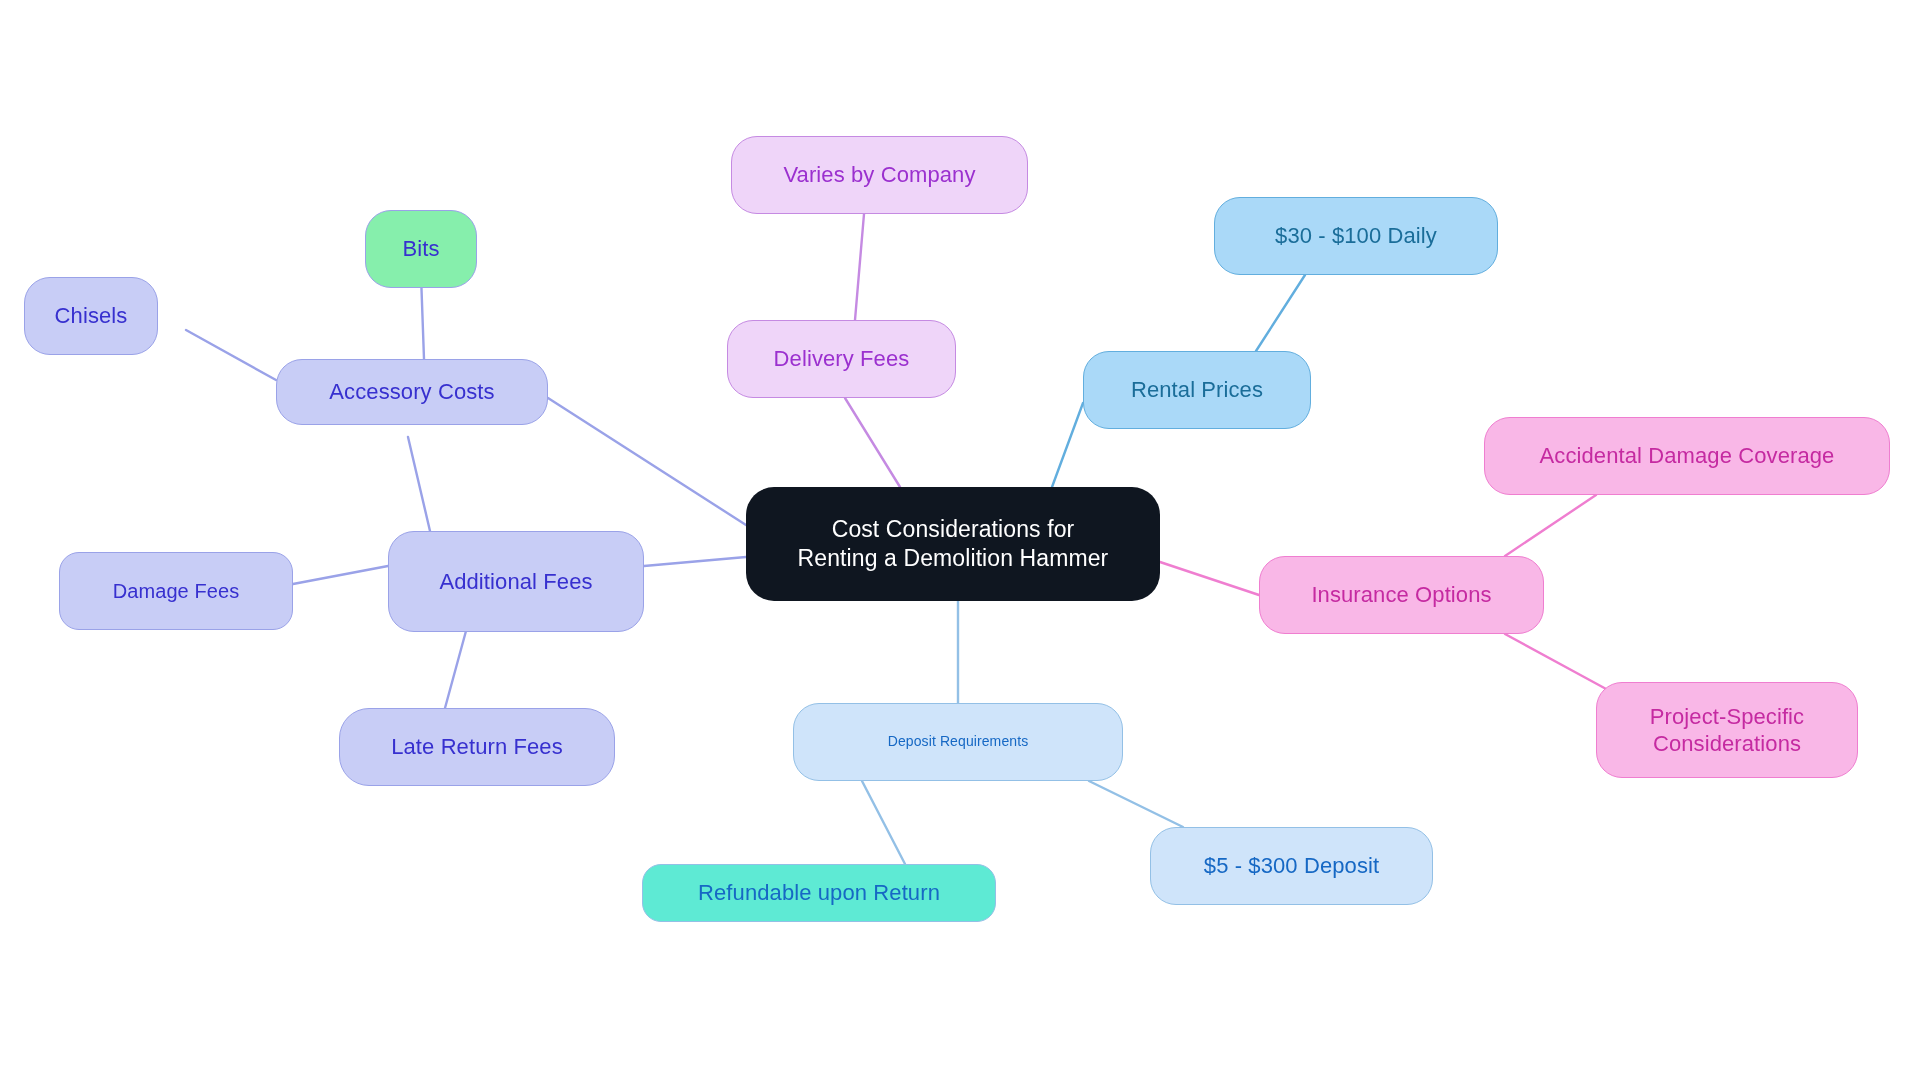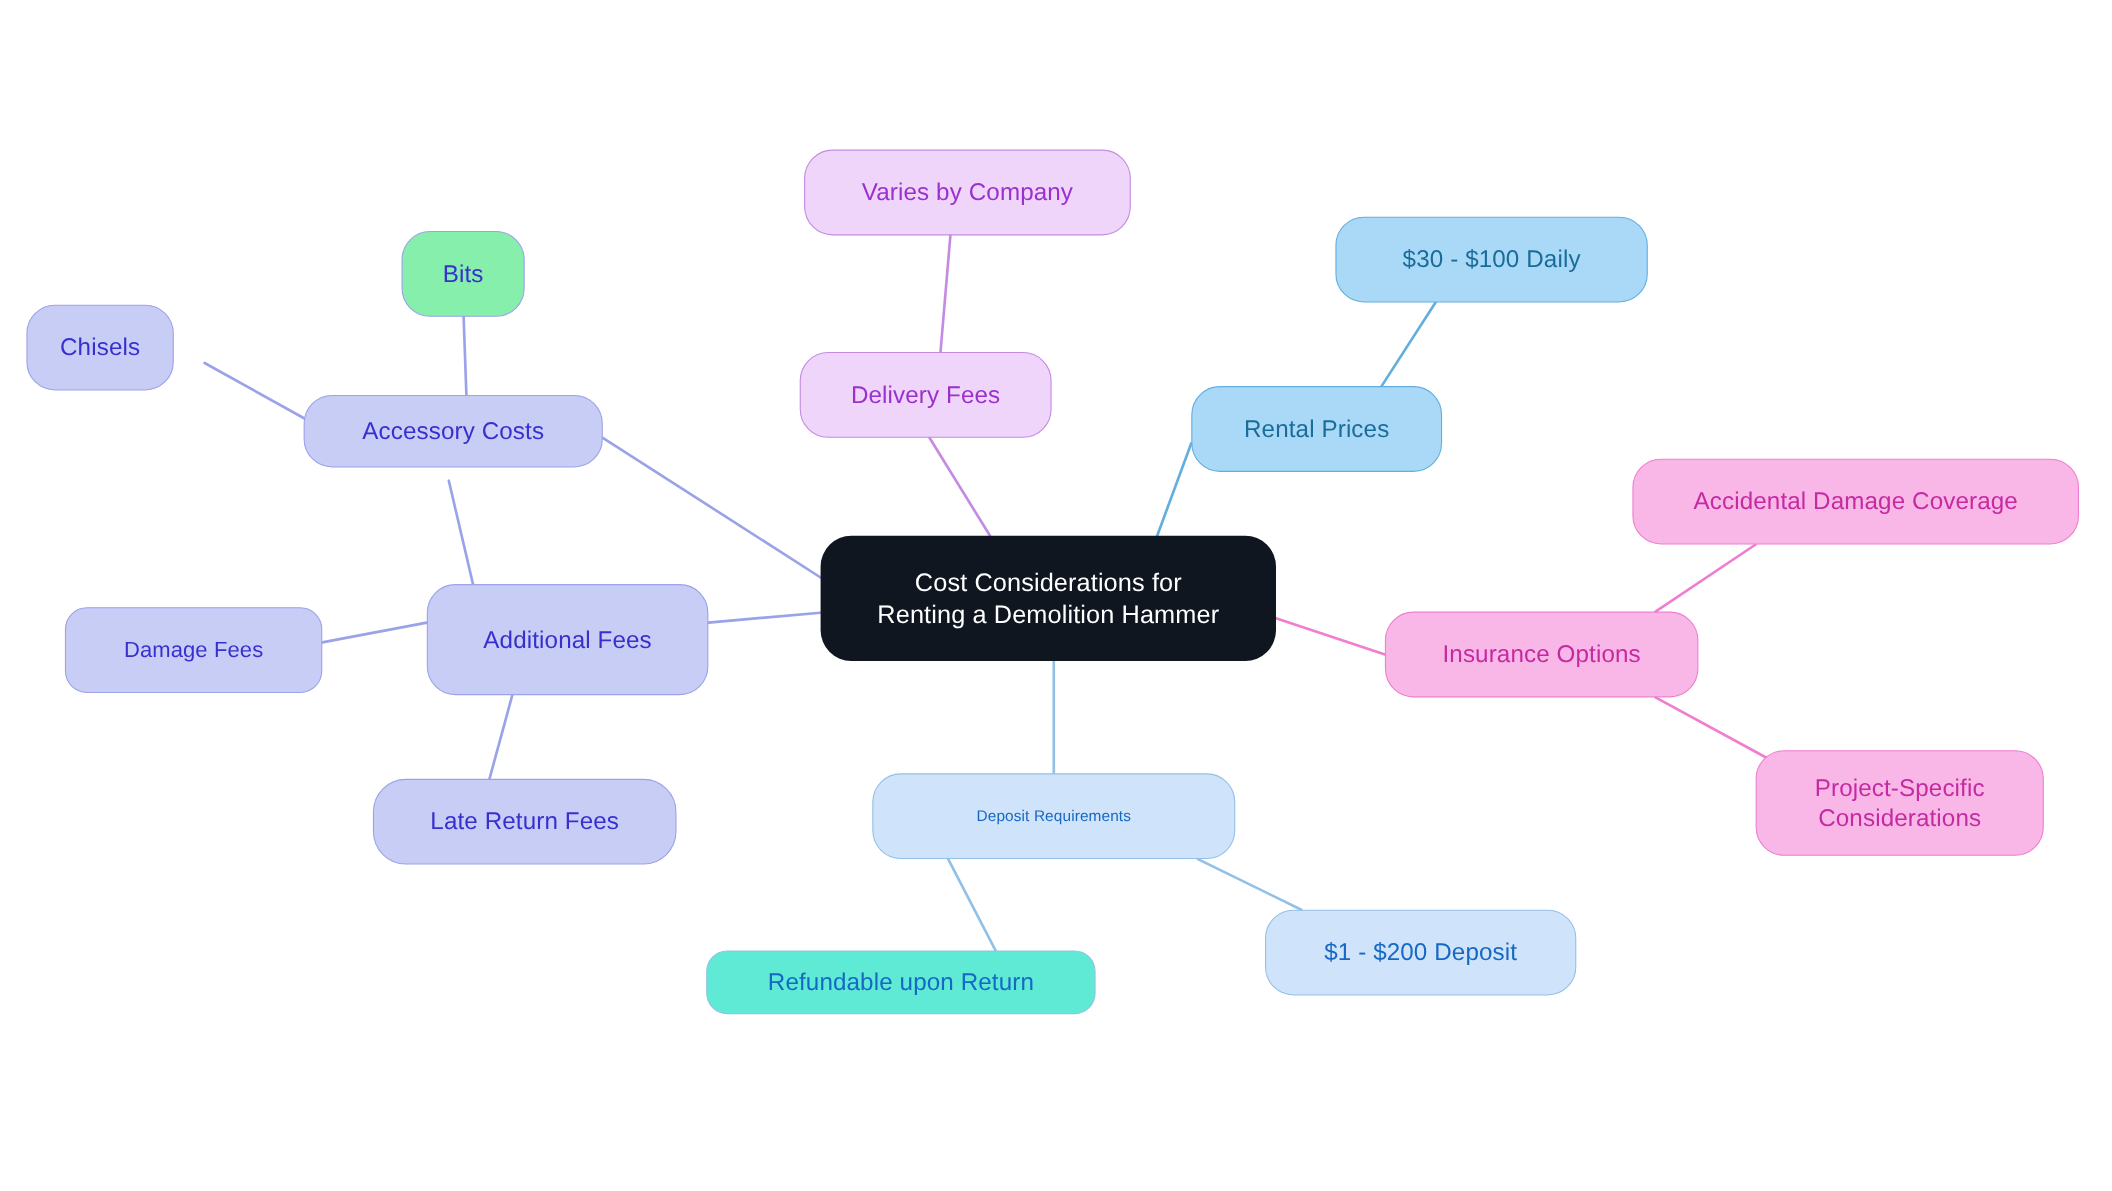--- a/index.html
+++ b/index.html
@@ -80,15 +80,15 @@
       <div class="node" style="left: 727px; top: 320px; width: 229px; height: 78px; border-radius: 26px; font-size: 22px; background: rgb(239, 213, 249); color: rgb(155, 48, 207); border-color: rgb(197, 138, 226);">Delivery Fees</div>
       <div class="node" style="left: 731px; top: 136px; width: 297px; height: 78px; border-radius: 26px; font-size: 22px; background: rgb(239, 213, 249); color: rgb(155, 48, 207); border-color: rgb(197, 138, 226);">Varies by Company</div>
       <div class="node" style="left: 1083px; top: 351px; width: 228px; height: 78px; border-radius: 26px; font-size: 22px; background: rgb(170, 217, 248); color: rgb(26, 109, 153); border-color: rgb(98, 174, 222);">Rental Prices</div>
       <div class="node" style="left: 1214px; top: 197px; width: 284px; height: 78px; border-radius: 26px; font-size: 22px; background: rgb(170, 217, 248); color: rgb(26, 109, 153); border-color: rgb(98, 174, 222);">$30 - $100 Daily</div>
       <div class="node" style="left: 1259px; top: 556px; width: 285px; height: 78px; border-radius: 26px; font-size: 22px; background: rgb(249, 183, 231); color: rgb(197, 42, 161); border-color: rgb(239, 126, 208);">Insurance Options</div>
       <div class="node" style="left: 1484px; top: 417px; width: 406px; height: 78px; border-radius: 26px; font-size: 22px; background: rgb(249, 183, 231); color: rgb(197, 42, 161); border-color: rgb(239, 126, 208);">Accidental Damage Coverage</div>
       <div class="node" style="left: 1596px; top: 682px; width: 262px; height: 96px; border-radius: 26px; font-size: 22px; background: rgb(249, 183, 231); color: rgb(197, 42, 161); border-color: rgb(239, 126, 208);">Project-Specific
 Considerations</div>
       <div class="node" style="left: 793px; top: 703px; width: 330px; height: 78px; border-radius: 26px; font-size: 14px; background: rgb(207, 228, 250); color: rgb(22, 104, 196); border-color: rgb(147, 192, 230);">Deposit Requirements</div>
       <div class="node" style="left: 642px; top: 864px; width: 354px; height: 58px; border-radius: 19px; font-size: 22px; background: #5eead4; color: rgb(22, 104, 196); border-color: rgb(147, 192, 230);">Refundable upon Return</div>
-      <div class="node" style="left: 1150px; top: 827px; width: 283px; height: 78px; border-radius: 26px; font-size: 22px; background: rgb(207, 228, 250); color: rgb(22, 104, 196); border-color: rgb(147, 192, 230);">$1 - $200 Deposit</div>
+      <div class="node" style="left: 1150px; top: 827px; width: 283px; height: 78px; border-radius: 26px; font-size: 22px; background: rgb(207, 228, 250); color: rgb(22, 104, 196); border-color: rgb(147, 192, 230);">$5 - $300 Deposit</div>
     </div>
 </div>
 
 </body></html>

